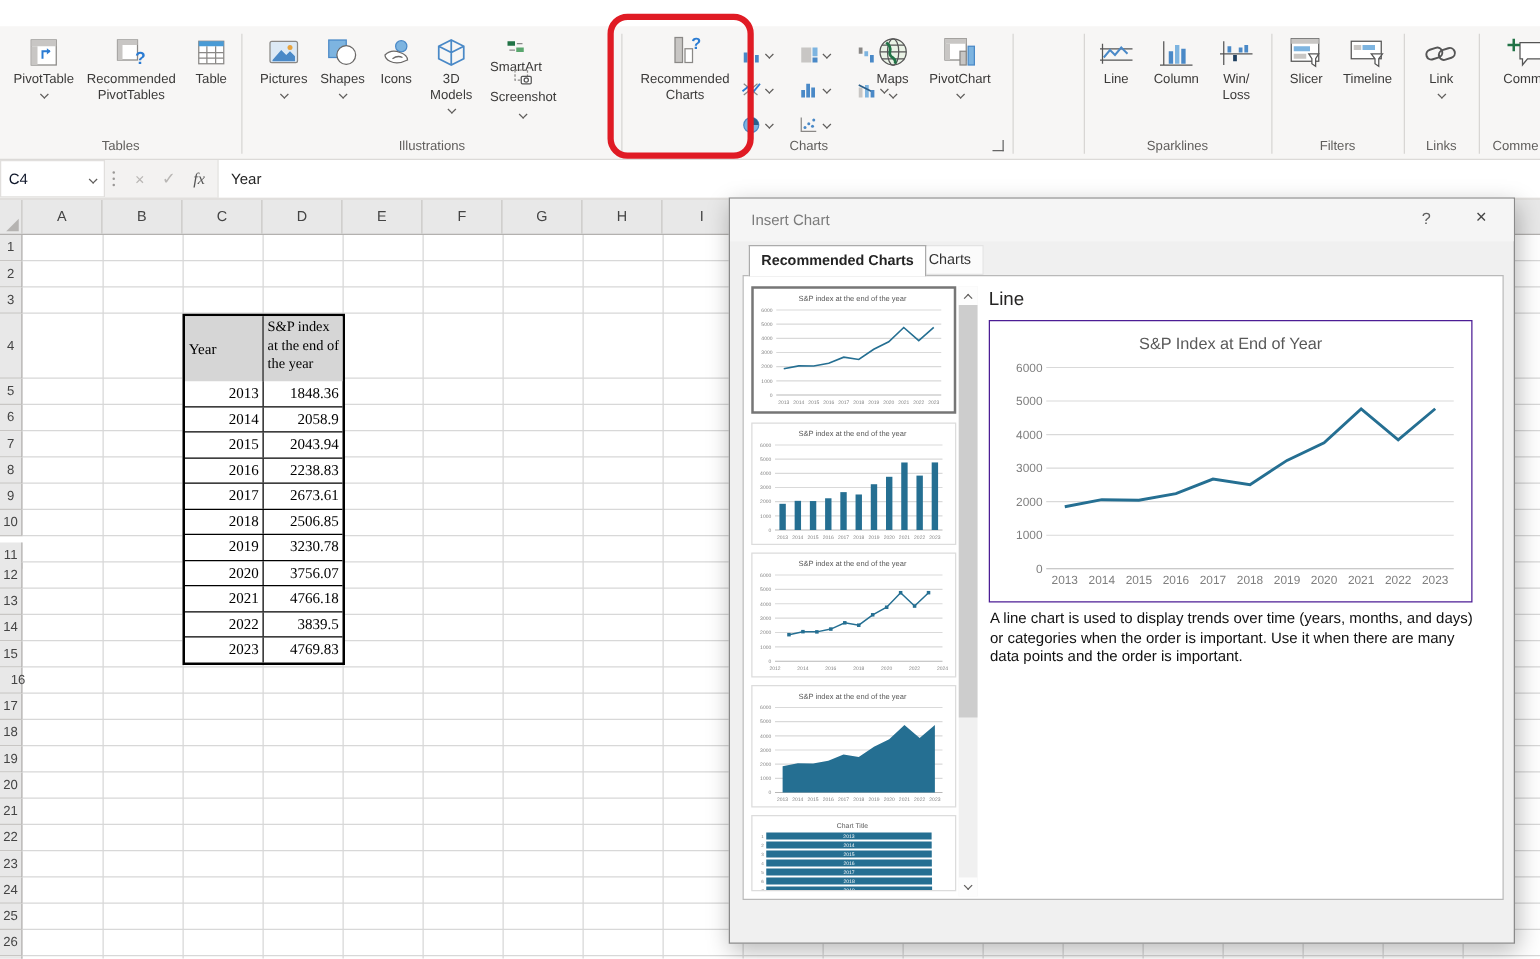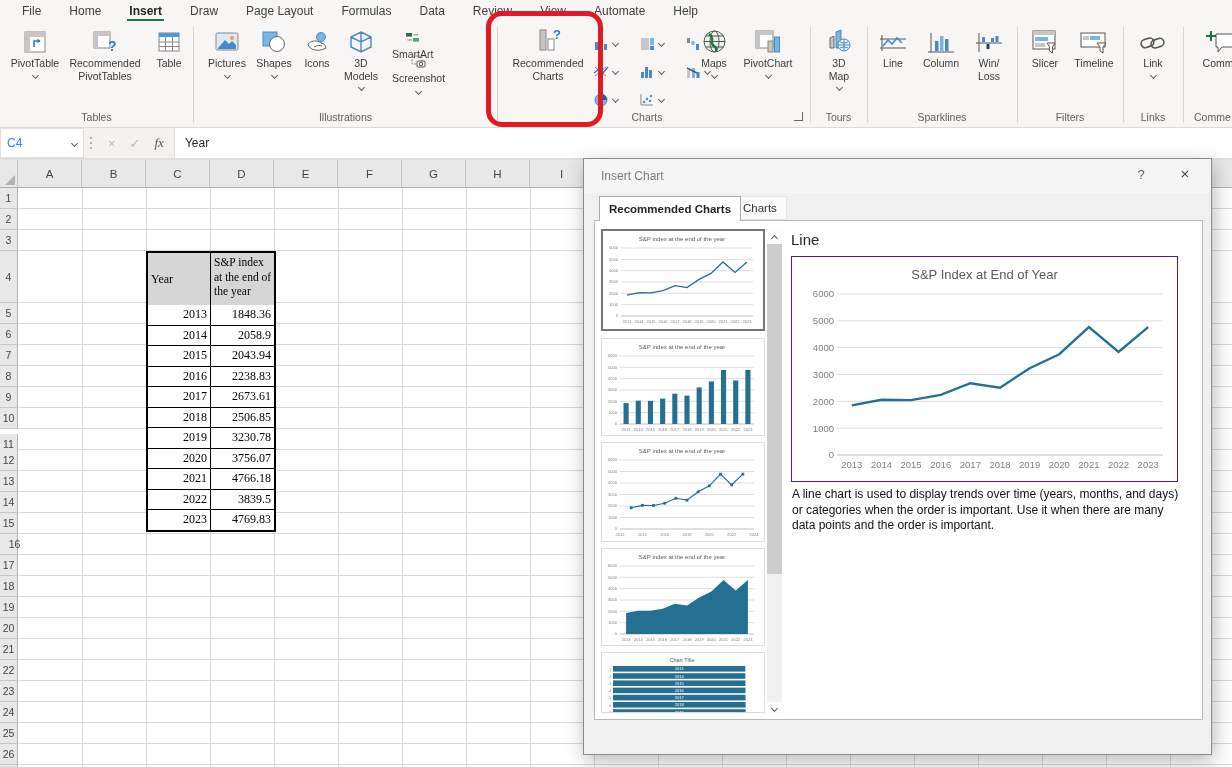--- a/index.html
+++ b/index.html
@@ -23,21 +23,21 @@
   .rbtn .ric{height:30px;display:flex;align-items:flex-end;justify-content:center;}
   .rbtn .rlab{font-size:10.5px;color:#3b3a39;text-align:center;line-height:1.2;white-space:pre-line;}
   .chev{display:inline-block;width:5px;height:5px;border-right:1.3px solid #5f5d5b;border-bottom:1.3px solid #5f5d5b;transform:rotate(45deg);margin-top:1px;}
   .smallbtn{position:absolute;display:flex;align-items:center;gap:4px;font-size:10.5px;color:#3b3a39;white-space:nowrap;cursor:default;flex-direction:column;}
   .minigrid{position:absolute;left:593px;top:8px;display:grid;grid-template-columns:46px 46px 46px;grid-auto-rows:28px;align-items:center;}
   .minicell{display:flex;align-items:center;gap:3px;cursor:default;}
   .launcher{position:absolute;width:9px;height:9px;border-left:1px solid #666;border-bottom:1px solid #666;transform:rotate(-90deg);cursor:default;}
 
   
   .fbar{position:absolute;left:0;top:128px;right:0;height:32px;background:#f3f2f1;border-bottom:2px solid #e1dfdd;display:flex;align-items:stretch;}
-  .namebox{width:84px;background:#fff;border:1px solid #e1dfdd;display:flex;align-items:center;justify-content:space-between;padding:0 6px;font-size:12px;color:#3b82f6;}
+  .namebox{width:84px;background:#fff;border:1px solid #e1dfdd;display:flex;align-items:center;justify-content:space-between;padding:0 6px;font-size:12px;color:#0f172a;}
   .fdots{width:14px;display:flex;align-items:center;justify-content:center;}
   .fdots i{width:2px;height:2px;background:#9a9896;border-radius:50%;box-shadow:0 5px 0 #9a9896,0 -5px 0 #9a9896;}
   .fbtns{display:flex;align-items:center;gap:14px;padding:0 10px;border-right:1px solid #e1dfdd;}
   .fbtns .dis{color:#b9b7b5;font-size:13px;}
   .fx{font-family:"Liberation Serif",serif;font-style:italic;font-size:13px;color:#555;}
   .fval{flex:1;background:#fff;display:flex;align-items:center;padding:0 10px;font-size:12px;color:#242424;}
 
   
   .colheads{position:absolute;left:0;top:160px;right:0;height:28px;background:#e8e8e8;border-bottom:1px solid #b3b1af;display:flex;}
   .corner{width:18px;border-right:1px solid #c8c6c4;position:relative;}
@@ -89,33 +89,20 @@
   .grip i{position:absolute;width:2px;height:2px;background:#bdbdbd;}
 
   svg{display:block;}
   text{font-family:"Liberation Sans","DejaVu Sans",sans-serif;}
 </style>
 </head>
 <body>
 
 <div id="app">
 
-  <div class="tabsbar" id="tabsbar">
-      <div class="rtab">File</div>
-      <div class="rtab">Home</div>
-      <div class="rtab active">Insert<span style="position: absolute; left: 12px; right: 12px; bottom: -2px; height: 3px; background: rgb(33, 115, 70);"></span></div>
-      <div class="rtab">Draw</div>
-      <div class="rtab">Page Layout</div>
-      <div class="rtab">Formulas</div>
-      <div class="rtab">Data</div>
-      <div class="rtab">Review</div>
-      <div class="rtab">View</div>
-      <div class="rtab">Automate</div>
-      <div class="rtab">Help</div>
-    </div>
 
   <div class="ribbon">
 
     <div class="rgroup" style="left:0;width:193px;">
       <div class="rbtn" style="left:8px;width:54px;">
         <span class="ric">
           <svg width="26" height="26" viewBox="0 0 26 26">
               <rect x="3" y="3" width="20" height="20" fill="#fff" stroke="#8a8886"></rect>
               <rect x="3" y="3" width="20" height="5" fill="#c8c6c4"></rect>
               <rect x="3" y="8" width="5" height="15" fill="#c8c6c4"></rect>
@@ -318,35 +305,20 @@
             </svg>
         </span>
         <span class="rlab">PivotChart</span>
         <span class="chev"></span>
       </div>
       <div class="glabel" style="left:60px;right:auto;width:180px;">Charts</div>
       <div class="launcher" style="right:4px;bottom:6px;"></div>
     </div>
     <div class="rdiv" style="left:810px;"></div>
 
-    <div class="rgroup" style="left:810px;width:57px;">
-      <div class="rbtn" style="left:9px;width:40px;">
-        <span class="ric">
-          <svg width="26" height="27" viewBox="0 0 26 27">
-              <path d="M4 20 L4 10 L8 8 L8 20 Z" fill="#c8c6c4" stroke="#6a6867"></path>
-              <path d="M10 20 L10 4 L15 2 L15 20 Z" fill="#7db4e0" stroke="#4a89c7"></path>
-              <circle cx="18" cy="17" r="6" fill="#eaf3fb" stroke="#4a89c7"></circle>
-              <path d="M12.5 17 H23.5 M18 11.5 V22.5 M14 14 q4 2.5 8 0 M14 20 q4 -2.5 8 0" stroke="#4a89c7" fill="none"></path>
-            </svg>
-        </span>
-        <span class="rlab" style="width:26px;">3D Map</span>
-        <span class="chev"></span>
-      </div>
-      <div class="glabel">Tours</div>
-    </div>
     <div class="rdiv" style="left:867px;"></div>
 
     <div class="rgroup" style="left:867px;width:150px;">
       <div class="rbtn" style="left:8px;width:36px;">
         <span class="ric">
           <svg width="28" height="24" viewBox="0 0 28 24">
               <path d="M3 4 V20 M1 17 H27 M1 8 H27" stroke="#555" fill="none"></path>
               <path d="M4 15 L9 9 L13 13 L18 7 L23 12" stroke="#4a89c7" stroke-width="1.6" fill="none"></path>
             </svg>
         </span>

